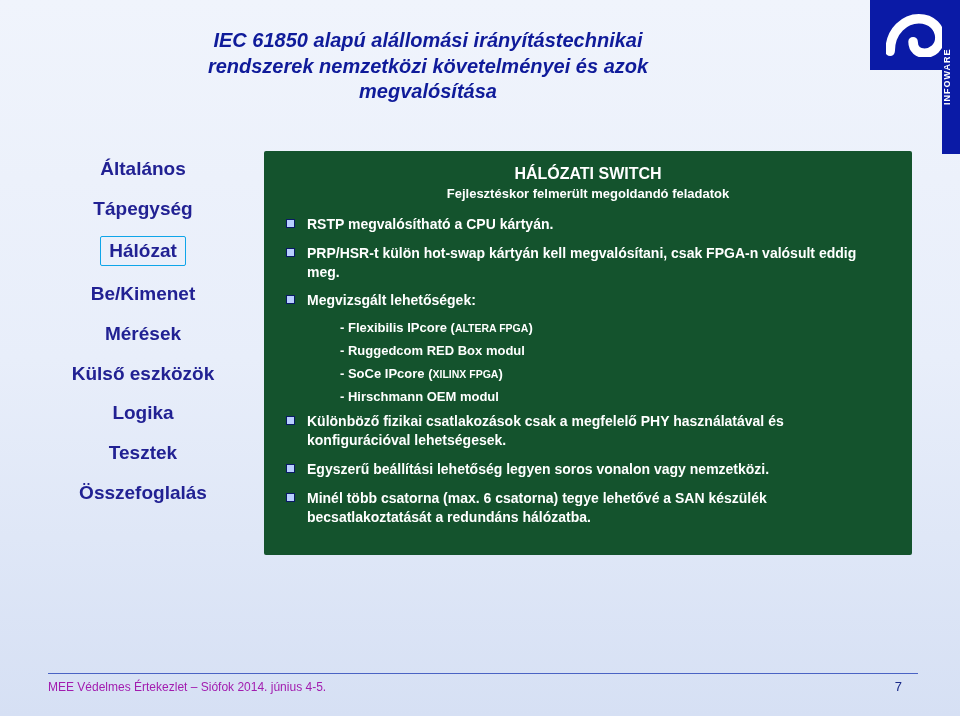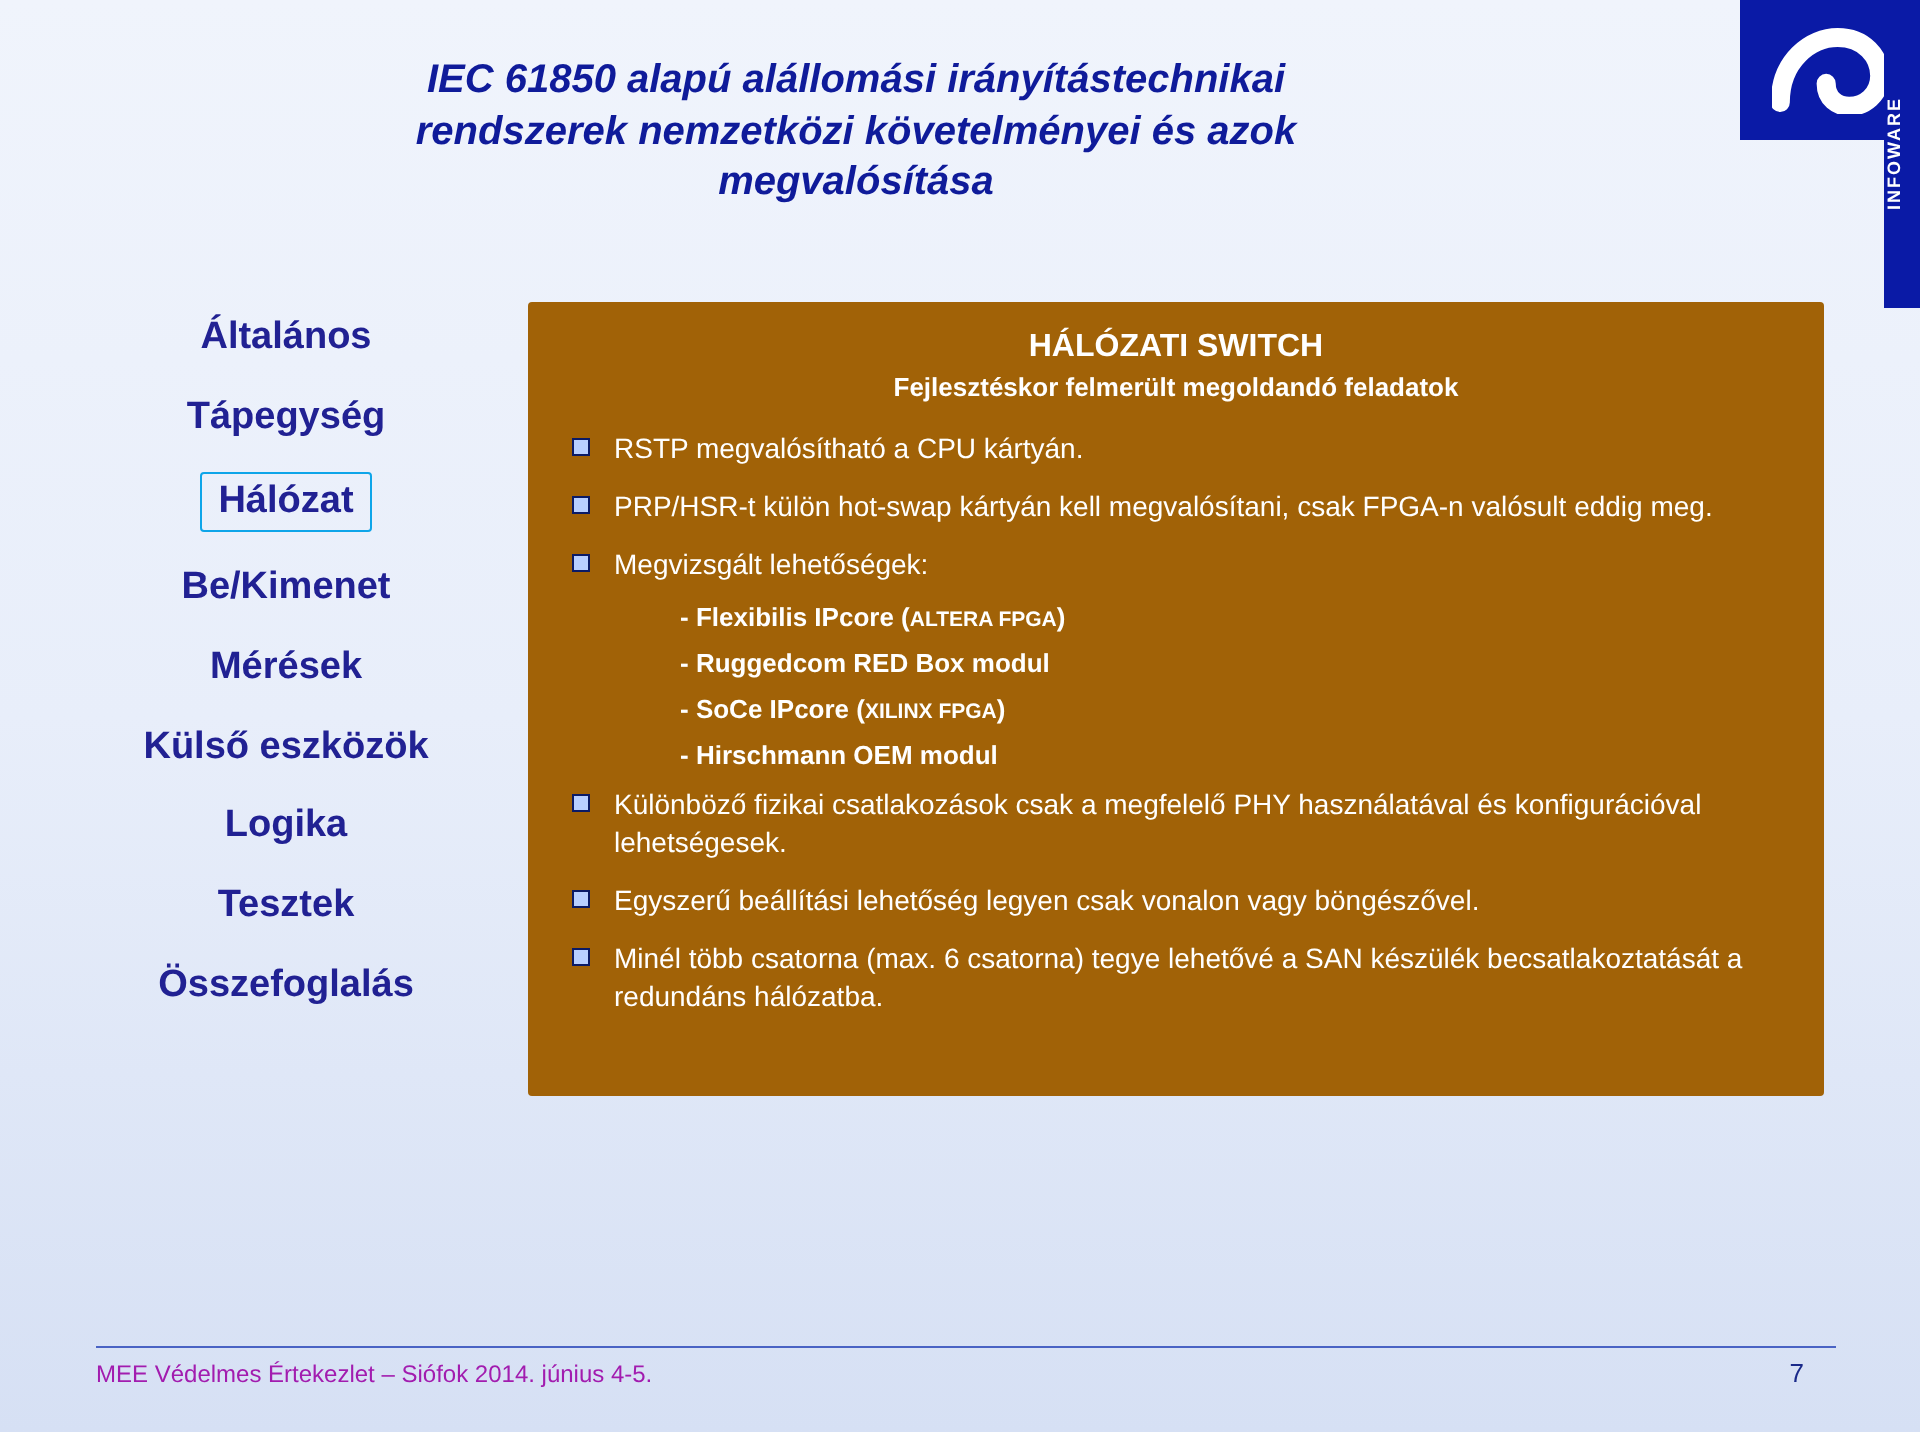--- a/index.html
+++ b/index.html
@@ -65,44 +65,44 @@
     margin-bottom: 16px;
   }
   .sidebar-item.active {
     border: 1px solid #0ea5e9;
     padding: 2px 8px;
     border-radius: 2px;
     display: inline-block;
   }
   .content-box {
     flex: 1;
-    background: #a16207;
+    background: #14532d;
     color: #fff;
-    padding: 14px 22px 30px 22px;
+    padding: 14px 22px 18px 22px;
     border-radius: 2px;
     font-size: 14px;
   }
   .cbox-head {
     font-weight: bold;
     text-align: center;
     font-size: 16px;
     margin-bottom: 3px;
   }
   .cbox-sub {
     font-weight: bold;
     text-align: center;
     font-size: 13px;
     margin-bottom: 14px;
   }
   .b-item {
     display: flex;
     align-items: flex-start;
     gap: 12px;
     margin-bottom: 10px;
-    font-weight: normal;
+    font-weight: bold;
     line-height: 1.35;
   }
   .b-mark {
     flex-shrink: 0;
     width: 9px; height: 9px;
     border: 1px solid #0a1a66;
     background: #b8cfff;
     margin-top: 4px;
   }
   .sub-item {
@@ -173,21 +173,21 @@
           <div class="sub-item"><span>- Flexibilis IPcore (</span><span class="small">ALTERA FPGA</span><span>)</span></div>
           <div class="sub-item"><span>- Ruggedcom RED Box modul</span></div>
           <div class="sub-item"><span>- SoCe IPcore (</span><span class="small">XILINX FPGA</span><span>)</span></div>
           <div class="sub-item"><span>- Hirschmann OEM modul</span></div>
           <div class="b-item">
             <span class="b-mark"></span>
             <span>Különböző fizikai csatlakozások csak a megfelelő PHY használatával és konfigurációval lehetségesek.</span>
           </div>
           <div class="b-item">
             <span class="b-mark"></span>
-            <span>Egyszerű beállítási lehetőség legyen csak vonalon vagy böngészővel.</span>
+            <span>Egyszerű beállítási lehetőség legyen soros vonalon vagy nemzetközi.</span>
           </div>
           <div class="b-item">
             <span class="b-mark"></span>
             <span>Minél több csatorna (max. 6 csatorna) tegye lehetővé  a  SAN készülék becsatlakoztatását a redundáns hálózatba.</span>
           </div>
         </div>
     </div>
   </div>
 
   <div class="footer">

